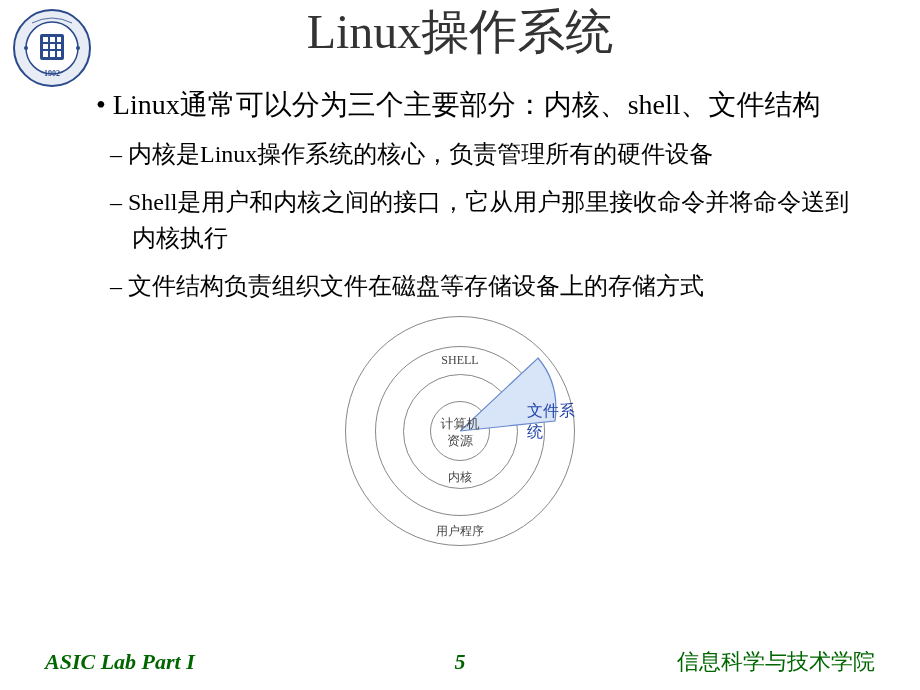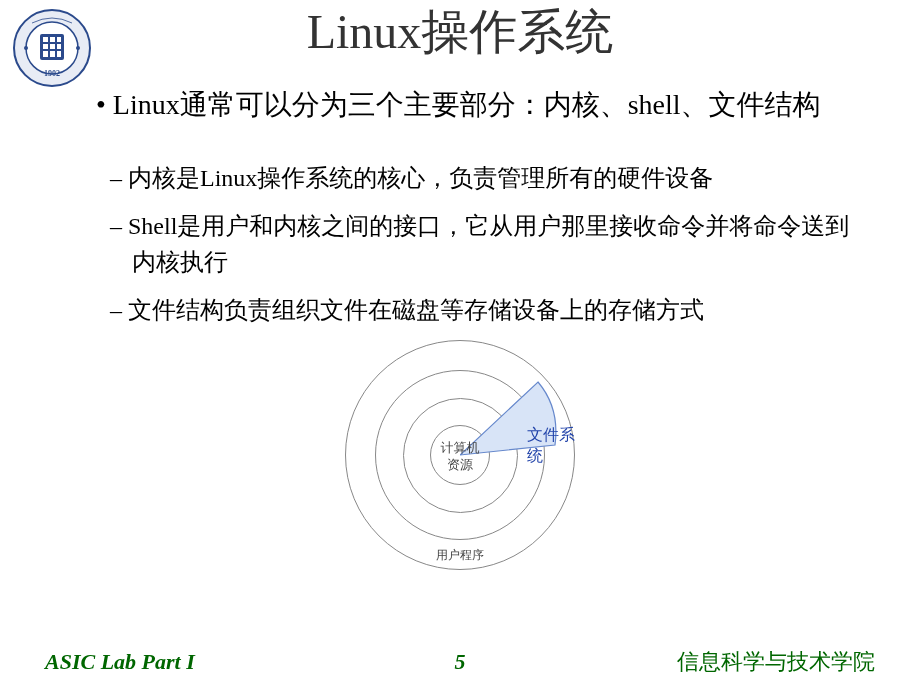--- a/index.html
+++ b/index.html
@@ -30,21 +30,21 @@
     }
     .main-bullet {
       font-size: 28px;
       color: #000;
       margin-left: 36px;
       text-indent: -20px;
       padding-left: 20px;
       line-height: 1.5;
     }
     .sub-bullets {
-      margin-top: 34px;
+      margin-top: 10px;
       margin-left: 50px;
     }
     .sub-bullet {
       font-size: 24px;
       color: #000;
       margin-bottom: 12px;
       text-indent: -22px;
       padding-left: 22px;
       line-height: 1.5;
     }
@@ -175,20 +175,22 @@
       <div class="ring ring-outer"></div>
       <div class="ring ring-mid1"></div>
       <div class="ring ring-mid2"></div>
       <div class="ring ring-inner"></div>
       <div class="wedge">
         <svg width="100" height="90">
           <path d="M 0 75 L 78 2 Q 100 28 95 65 Z" fill="#d8e4f7" stroke="#6688cc" stroke-width="1.2"></path>
         </svg>
       </div>
       <div class="ring-label label-user">用户程序</div>
+      <div class="ring-label label-shell">SHELL</div>
+      <div class="ring-label label-kernel">内核</div>
       <div class="label-center">
         <span>计算机</span><br>
         <span>资源</span>
       </div>
       <div class="wedge-label">文件系统</div>
     </div>
   </div>
 </div>
 
 <div class="footer">

